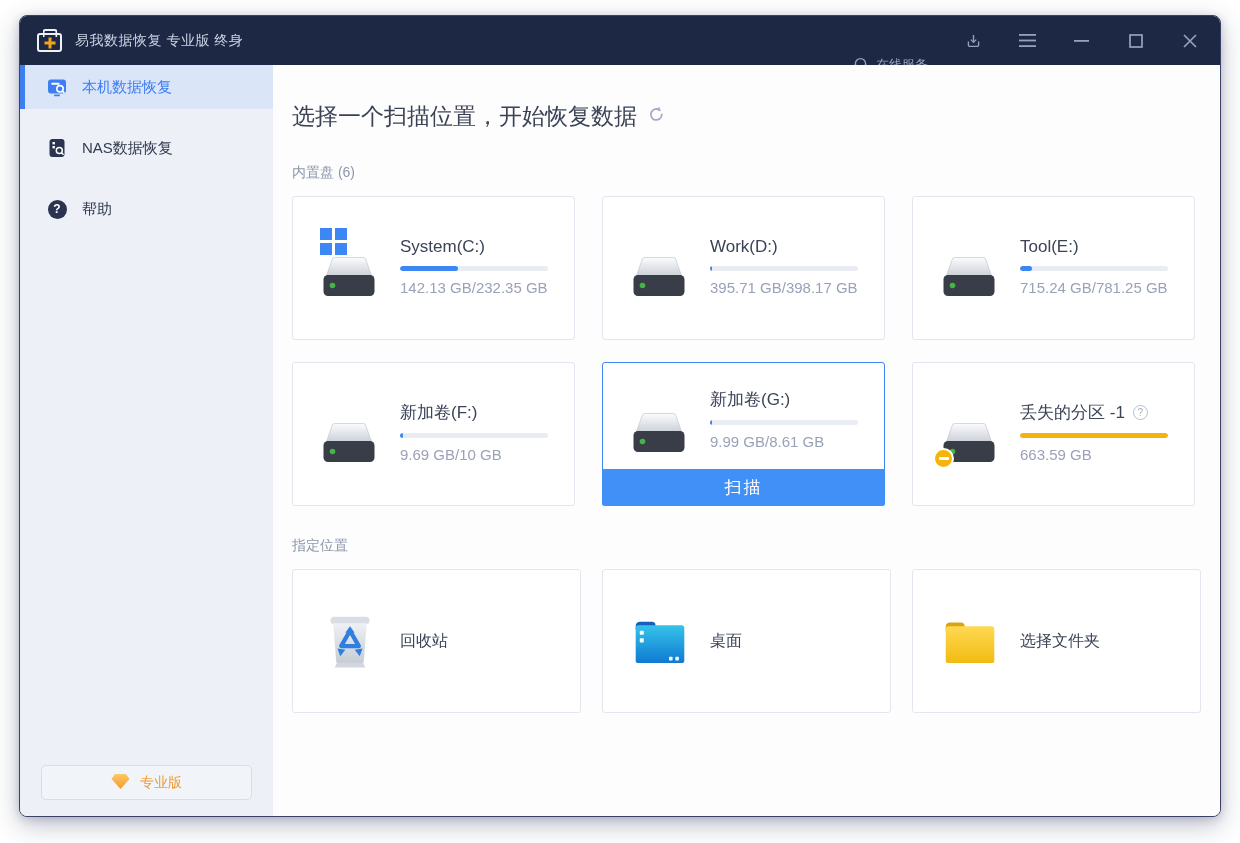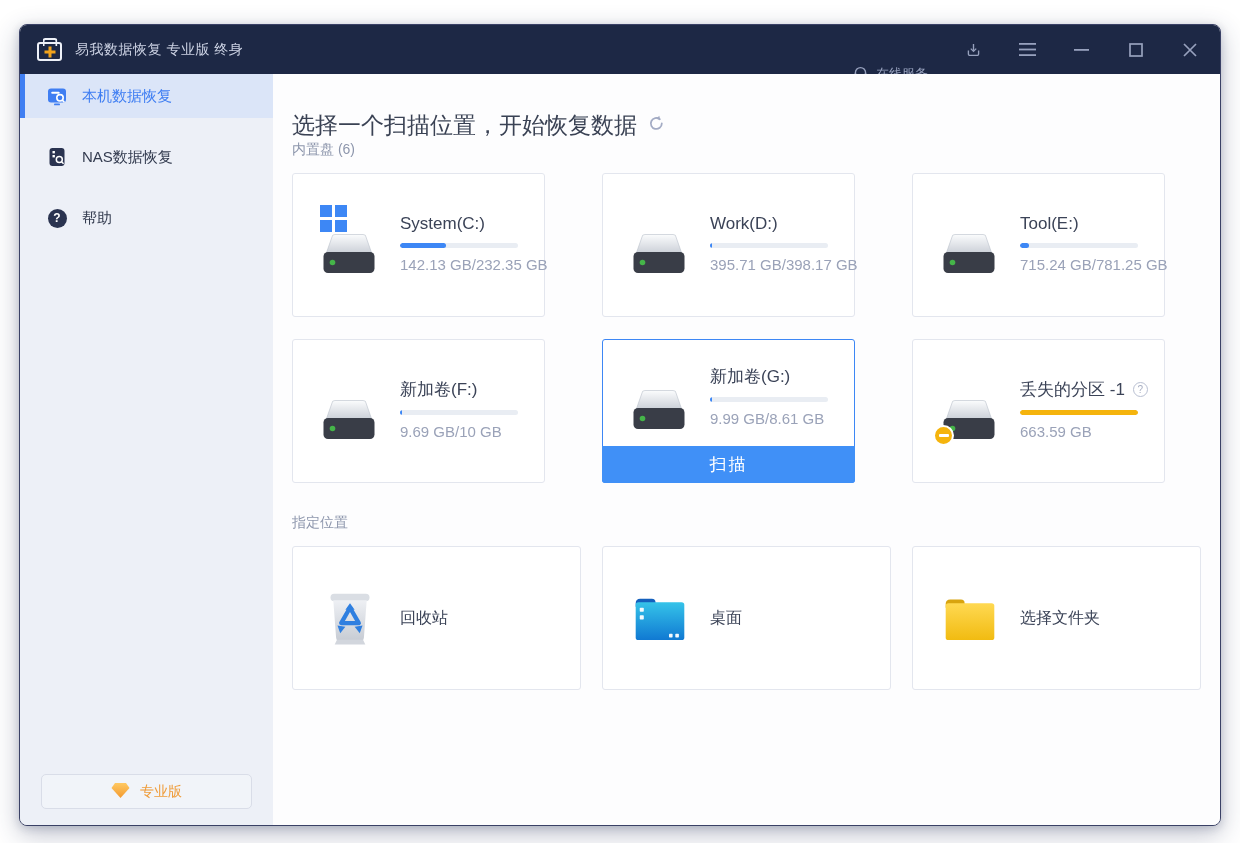--- a/index.html
+++ b/index.html
@@ -1,17 +1,17 @@
 <!DOCTYPE html>
 <html><head>
 <meta charset="utf-8">
 <style>
   * { margin:0; padding:0; box-sizing:border-box; }
   html,body { width:1240px; height:843px; background:#fff; font-family:"Liberation Sans","DejaVu Sans",sans-serif; overflow:hidden; }
-  .window { position:absolute; left:19px; top:24px; width:1202px; height:802px;
+  .window { position:absolute; left:19px; top:15px; width:1202px; height:802px;
     border:1px solid #3a4166; border-radius:8px; overflow:hidden;
     box-shadow:0 8px 26px rgba(35,45,85,.30), 0 2px 8px rgba(35,45,85,.18); background:#e5e5e5; }
 
   
   .titlebar { height:49px; background:#1d2845; display:flex; align-items:center; padding:0 22px 0 17px; }
   .tb-left { display:flex; align-items:center; gap:13px; }
   .toolbox { position:relative; width:25px; height:19px; border:2px solid #eef1f8; border-radius:3px; margin-top:4px; }
   .toolbox:before { content:""; position:absolute; left:50%; top:-6px; transform:translateX(-50%);
     width:11px; height:6px; border:2px solid #eef1f8; border-bottom:none; border-radius:3px 3px 0 0; }
   .toolbox .plus { position:absolute; left:50%; top:50%; transform:translate(-50%,-50%); width:11px; height:11px; }
@@ -33,25 +33,25 @@
   .side-item .icn { width:20px; height:20px; flex:none; display:flex; align-items:center; justify-content:center; }
   .help-circle { width:19px; height:19px; border-radius:50%; background:#2a3350; color:#fff;
     font-size:12px; font-weight:bold; display:flex; align-items:center; justify-content:center; }
   .upgrade { position:absolute; left:21px; bottom:18px; width:211px; height:35px;
     border:1px solid #d9dde8; border-radius:5px; display:flex; align-items:center; justify-content:center;
     gap:10px; color:#ef9c3a; font-size:14px; background:rgba(255,255,255,.25); cursor:default; }
 
   .main { flex:1; background:#fdfdfe; padding:36px 20px 0 19px; position:relative; }
   .heading-row { display:flex; align-items:center; gap:11px; }
   .heading { font-size:23px; color:#3a4254; }
-  .section-label { font-size:14px; color:#8d96ac; }
+  .section-label { font-size:14px; color:#8d96ac; margin-top:32px; }
   .grid { display:grid; grid-template-columns:repeat(3,289px); gap:22px 21px; margin-top:14px; }
 
   
-  .card { width:253px; height:144px; background:#fff; border:1px solid #e3e6ee; border-radius:3px;
+  .card { width:283px; height:144px; background:#fff; border:1px solid #e3e6ee; border-radius:3px;
     position:relative; display:flex; align-items:center; cursor:default; }
   .card.selected { border:1px solid #3d87f5; }
   .icon-wrap { width:56px; margin-left:29px; position:relative; flex:none; height:76px; }
   .drive-svg { position:absolute; left:0; bottom:6px; }
   .card.selected .icon-wrap { height:64px; } .card.selected .drive-svg { bottom:10px; }
   .winlogo { position:absolute; left:-2px; top:-2px; width:27px; height:27px;
     display:grid; grid-template-columns:12px 12px; grid-template-rows:12px 12px; gap:3px; }
   .winlogo span { background:#3d87f5; }
   .minus-badge { position:absolute; left:-9px; bottom:3px; width:21px; height:21px; border-radius:50%;
     background:#f5b40d; border:2px solid #fff; display:flex; align-items:center; justify-content:center; }

